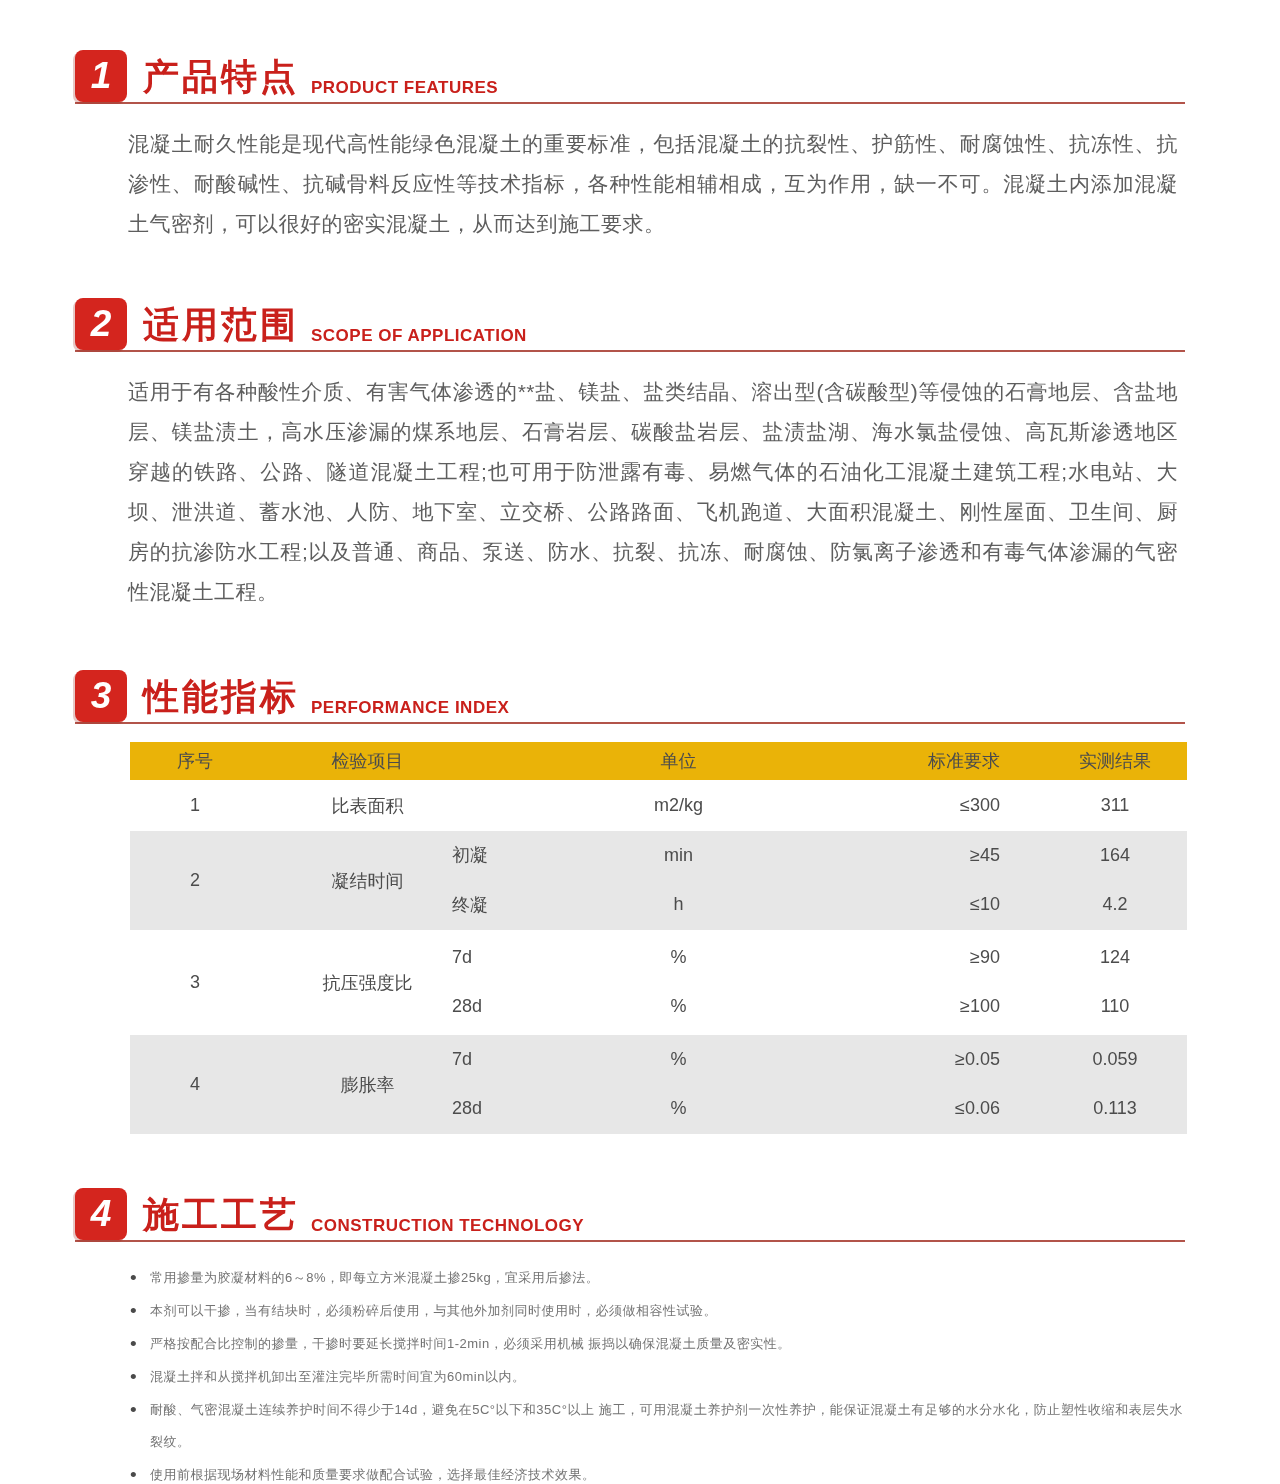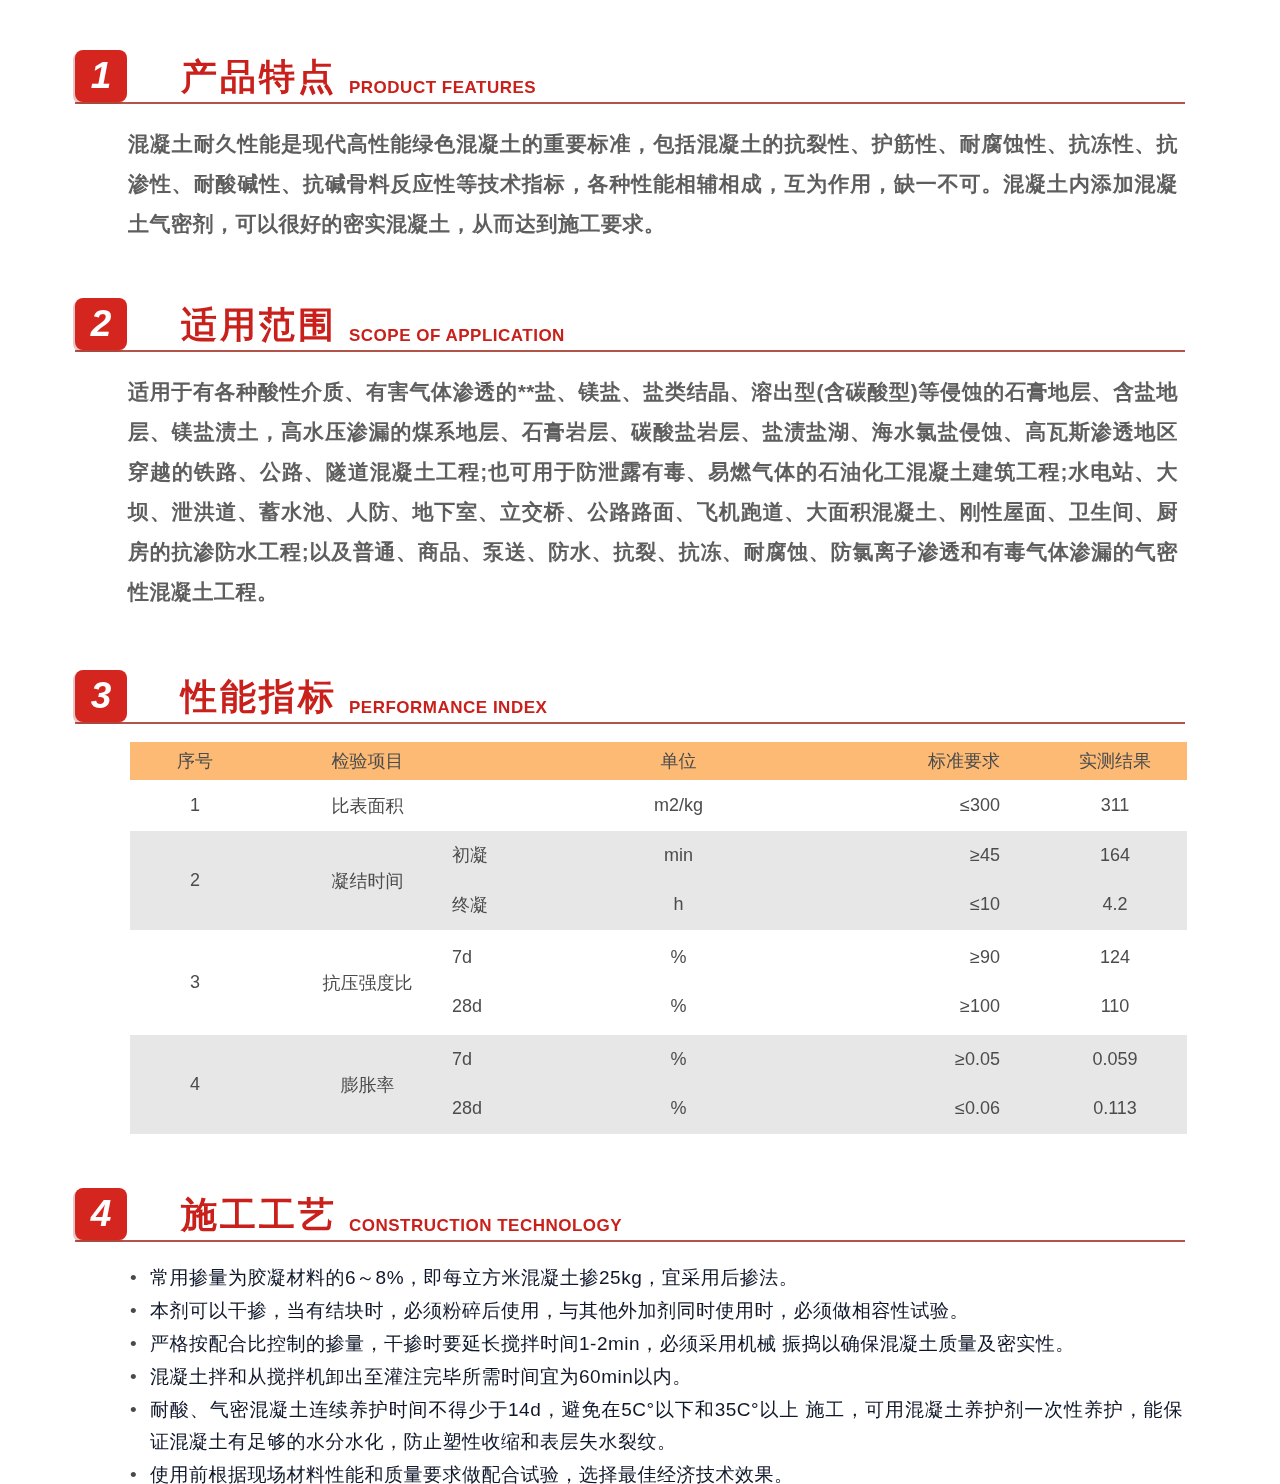--- a/index.html
+++ b/index.html
@@ -21,67 +21,67 @@
   .sec-badge {
     width:52px; height:52px; flex:0 0 52px;
     background:#d4251e; border-radius:8px 8px 8px 8px;
     color:#ffffff; font-size:37px; font-weight:bold; font-style:italic;
     display:flex; align-items:center; justify-content:center;
     box-shadow:-2px 2px 0 rgba(160,30,25,.25);
   }
   .sec-titles { display:flex; align-items:flex-end; margin-left:16px; }
   .sec-title {
     font-size:36px; font-weight:bold; color:#c9201b;
-    letter-spacing:3px; line-height:50px;margin-left:38px;
+    letter-spacing:3px; line-height:50px;
   }
   .sec-subtitle {
     font-size:17px; font-weight:bold; color:#c9201b;
     margin-left:12px; line-height:28px; letter-spacing:.5px;
   }
 
   
   .sec-body-para {
     margin:20px 0 28px 53px;
     width:1050px;
     font-size:21px; line-height:40px; color:#5e5e5e;
-    text-align:justify; letter-spacing:.5px;font-weight:bold;
+    text-align:justify; letter-spacing:.5px;
   }
   .gap-after-1 { height:26px; }
   .gap-after-2 { height:30px; }
   .gap-after-3 { height:24px; }
 
   
   .tbl-wrap { margin:18px 0 30px 55px; }
   table.perf {
     width:1057px; border-collapse:separate; border-spacing:0;
     font-size:18px; color:#4c4c4c;
   }
   table.perf th, table.perf td { font-weight:normal; vertical-align:middle; }
   table.perf .shade { background:#e7e7e7; }
-  table.perf thead th { height:38px; background:#fdba74; }
+  table.perf thead th { height:38px; background:#eab308; }
   table.perf .grp td { border-top:3px solid #ffffff; }
   table.perf .row-h1 td { height:48px; }
   table.perf .row-h2 td { height:51px; }
   .c-no   { width:130px; text-align:center; }
   .c-item { width:170px; text-align:center; padding-left:45px;margin-top:8px; }
   .c-sub  { width:130px; text-align:left; padding-left:22px; }
   .c-unit { width:200px; text-align:center; padding-left:37px; }
   .c-req  { width:240px; text-align:right; padding-left:50px; }
   .c-res  { width:187px; text-align:center; padding-left:43px; }
 
   
   ul.bullets {
     list-style:none;
     margin:20px 0 0 53px;
     width:1055px;
   }
   ul.bullets li {
     position:relative;
     padding-left:22px;
-    font-size:19px; line-height:32px; color:#0f172a;
+    font-size:13px; line-height:32px; color:#737373;
     margin-bottom:1px; letter-spacing:.5px;
     text-align:justify;
   }
   ul.bullets li::before {
     content:"•"; position:absolute; left:2px; top:0;
     color:#4a4a4a; font-size:19px;
   }
   .s4-list { margin-top:22px; }
 </style>
 </head>

